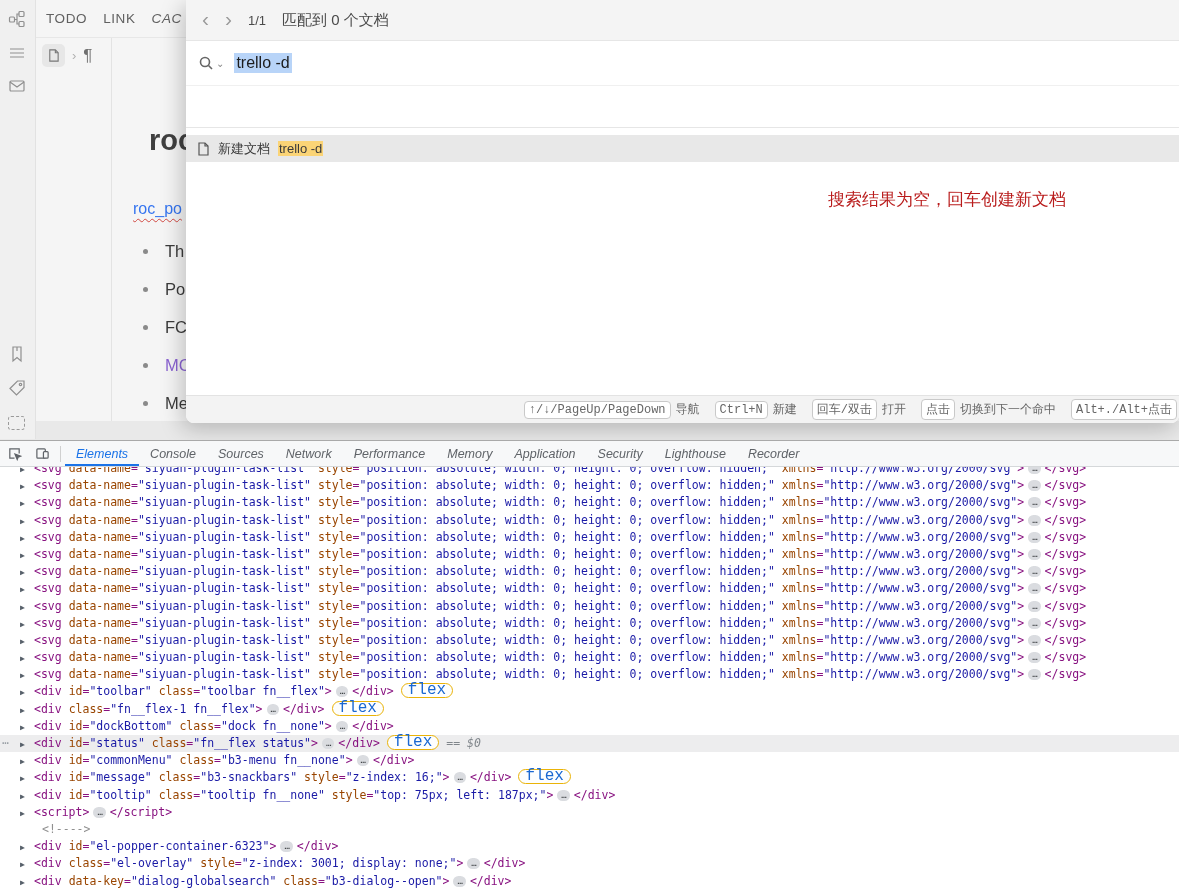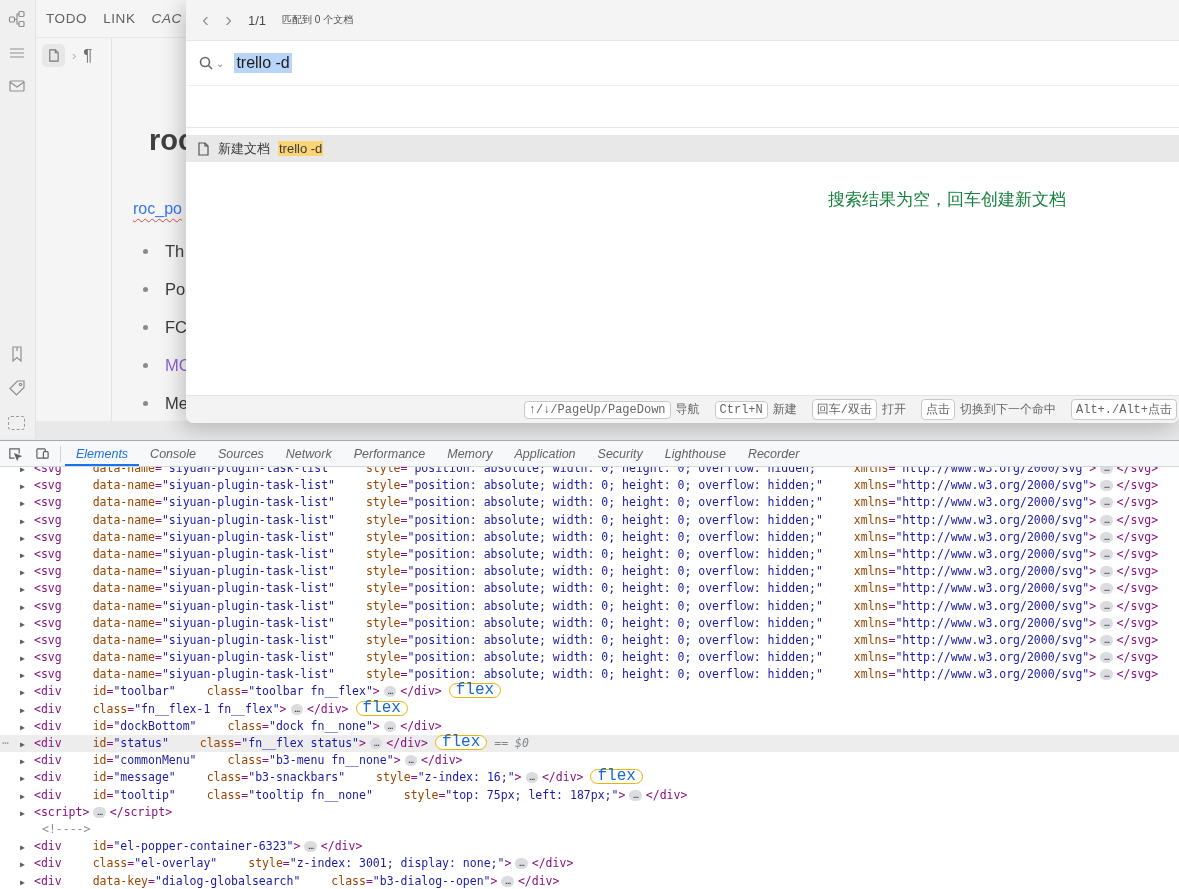--- a/index.html
+++ b/index.html
@@ -37,32 +37,32 @@
   .doc .btxt{font-size:16.5px;color:#3b3b3b;white-space:nowrap;}
 
   
   .dialog{position:absolute;left:186px;top:0;width:993px;height:423px;background:#fff;
     border-radius:0 0 8px 8px;box-shadow:-4px 6px 22px rgba(0,0,0,.22);box-sizing:border-box;
     display:flex;flex-direction:column;}
   .dlg-head{height:40px;flex:none;background:#f4f4f4;border-bottom:1px solid #e6e6e6;
     display:flex;align-items:center;padding:0 16px;gap:16px;color:#4a4a4a;}
   .nav-arrow{font-size:21px;color:#9a9a9a;line-height:1;margin-top:-3px;}
   .pager-pos{font-size:13px;}
-  .pager-match{font-size:10px;}
+  .pager-match{font-size:15px;}
   .dlg-input{height:44px;flex:none;display:flex;align-items:center;padding:0 12px;border-bottom:1px solid #f0f0f0;}
   .dlg-input svg{width:16px;height:16px;stroke:#666;fill:none;stroke-width:1.6;}
   .chev{font-size:10px;color:#888;margin-left:2px;}
   .query{margin-left:10px;font-size:16px;color:#1c1c1c;background:#b8d4f8;padding:1px 2px;}
   .dlg-spacer{height:41px;flex:none;border-bottom:1px solid #e6e6e6;}
   .dlg-list{position:relative;flex:1;}
   .result{margin-top:7px;height:27px;background:#e8e8e8;display:flex;align-items:center;
     padding:0 10px;gap:8px;font-size:13px;color:#3a3a3a;}
   .result svg{width:14px;height:14px;stroke:#555;fill:none;stroke-width:1.2;flex:none;}
   .hl{background:#fbd476;padding:0 1px;}
-  .empty{position:absolute;left:642px;top:60px;font-size:17px;color:#15803d;}
+  .empty{position:absolute;left:642px;top:60px;font-size:17px;color:#b91c1c;}
   .dlg-hints{height:27px;flex:none;background:#f3f3f3;border-top:1px solid #e3e3e3;
     display:flex;align-items:center;justify-content:flex-end;gap:5px;padding:0 2px;
     font-size:12px;color:#666;border-radius:0 0 8px 8px;overflow:hidden;white-space:nowrap;}
   .kbd{font-family:"Liberation Mono",monospace;font-size:12px;border:1px solid #c9c9c9;
     border-radius:4px;background:#fff;padding:1px 4px;color:#666;}
   .klabel{margin-right:10px;}
 
   
   .devtools{position:absolute;left:0;top:440px;width:1179px;height:449px;background:#fff;
     border-top:1px solid #a9a9a9;box-sizing:border-box;}
@@ -73,21 +73,21 @@
   .dt-tab{padding:0 11px;font-size:12.5px;color:#5f6368;height:24px;line-height:24px;font-style:italic;}
   .dt-tab.active{color:#1a73e8;box-shadow:inset 0 -2px 0 #1a73e8;}
   .dt-tree{font-family:"DejaVu Sans Mono","Liberation Mono",monospace;font-size:11.5px;
     height:423px;overflow:hidden;}
   .dt-row{position:relative;padding-left:34px;height:17.2px;line-height:17.2px;white-space:pre;color:#222;}
   .dt-row.partial{margin-top:-7px;}
   .dt-row.sel{background:#ededee;}
   .dt-row.cmt{padding-left:42px;}
   .arrow{position:absolute;left:20px;top:1px;color:#57606a;font-size:8px;}
   .gutter{position:absolute;left:2px;color:#9aa0a6;letter-spacing:-1px;}
-  .c-t{color:#881280;} .c-p{color:#881280;} .c-a{color:#994500;margin-left:24px;}
+  .c-t{color:#881280;} .c-p{color:#881280;} .c-a{color:#994500;}
   .c-v{color:#1a1aa6;} .c-c{color:#909090;}
   .c-n{color:#80868b;font-style:italic;margin-left:7px;}
   .dt-more{display:inline-block;background:#dadce0;color:#3c4043;border-radius:7px;
     padding:0 4px;margin:0 4px;font-size:9px;line-height:11px;vertical-align:1px;letter-spacing:-1px;}
   .dt-badge{display:inline-block;border:1px solid #eab308;color:#1967d2;background:#fdfefe;
     border-radius:8px;padding:0 6px;margin-left:7px;font-size:16px;line-height:13px;
     font-family:"Liberation Mono",monospace;vertical-align:1px;}
 </style>
 </head>
 <body>

